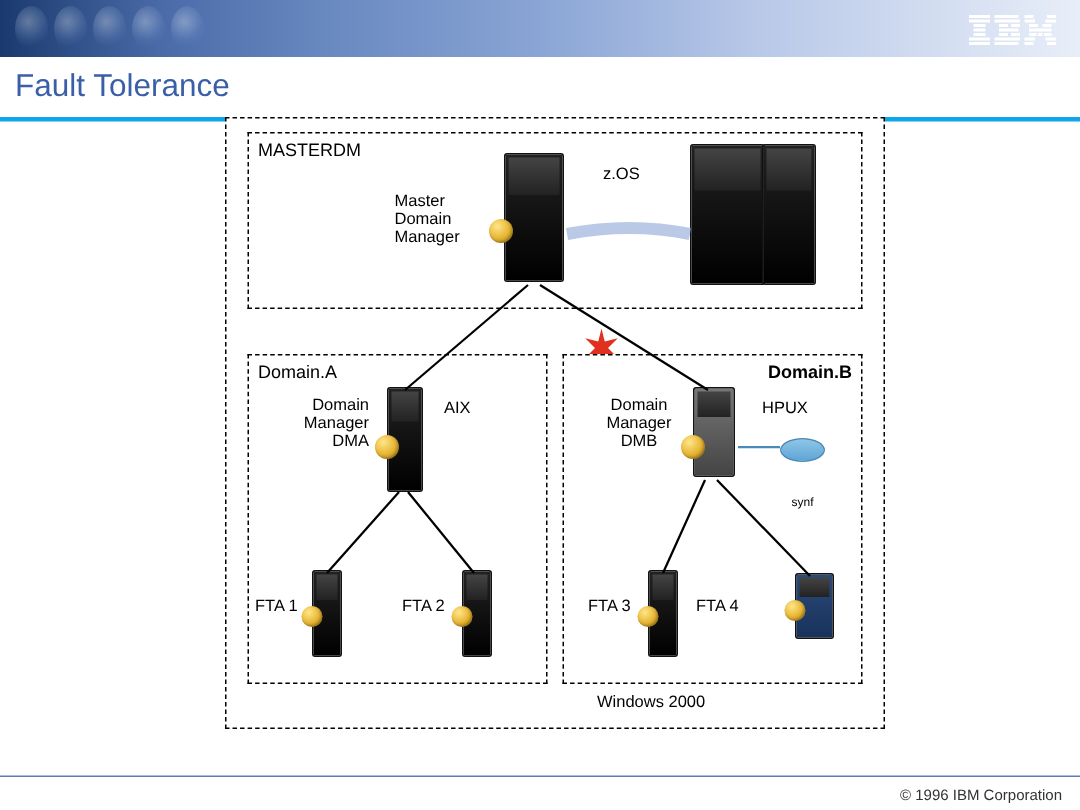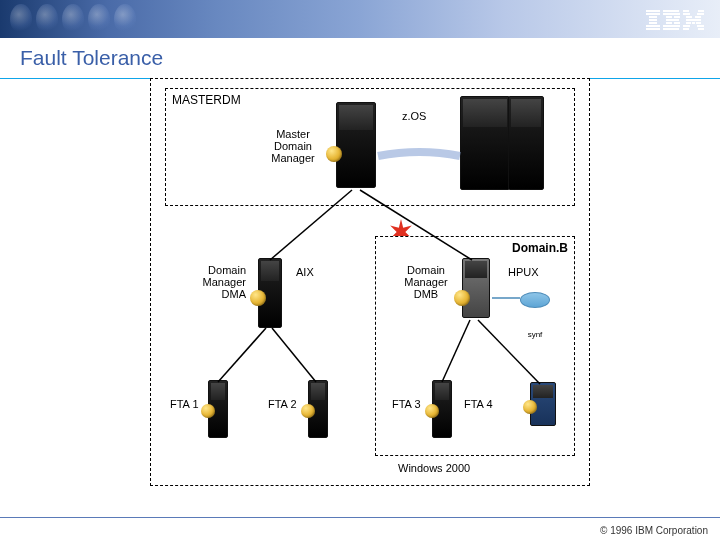--- a/index.html
+++ b/index.html
@@ -31,24 +31,24 @@
     opacity: 0.5;
   }
   .ibm-logo {
     position: absolute;
     right: 16px;
     top: 10px;
     width: 58px;
     height: 20px;
   }
   .title {
-    padding: 8px 20px;
+    padding: 8px 10px;
     font-size: 21px;
     color: #3a5fa8;
-    border-bottom: 1px solid #0ea5e9;
+    border-bottom: 3px solid #0ea5e9;
     font-weight: normal;
   }
   .canvas {
     position: absolute;
     top: 78px;
     left: 0;
     width: 720px;
     height: 440px;
     padding-left: 14px;
   }
@@ -175,35 +175,38 @@
 
 <h1 class="title">Fault Tolerance</h1>
 
 <div class="canvas">
 
   <div class="dashed-box" style="left:150px; top:0px; width:440px; height:408px;"></div>
 
   <div class="dashed-box" style="left:165px; top:10px; width:410px; height:118px;">
     <div class="box-label" style="left:6px; top:4px;">MASTERDM</div>
   </div>
-  <div class="box-label" style="left:263px; top:50px; width:60px; text-align:center; white-space:pre-line; font-size:11px;">Master
+  <div class="box-label" style="left:263px; top:50px; width:60px; text-align:left; white-space:pre-line; font-size:11px;">Master
 Domain
 Manager</div>
   <div class="svr" style="left:336px; top:24px; width:40px; height:86px;"></div>
   <div class="svr" style="left:460px; top:18px; width:50px; height:94px;"></div>
   <div class="svr" style="left:508px; top:18px; width:36px; height:94px;"></div>
   <div class="box-label" style="left:402px; top:32px; font-size:11px;text-align:right;">z.OS</div>
   <div class="orb" style="left:326px; top:68px;"></div>
 
   <div class="star" style="left:388px; top:141px;">
     <svg viewBox="0 0 24 24">
         <polygon fill="#e03020" points="12,0 14,8 22,6 16,12 22,18 14,16 12,24 10,16 2,18 8,12 2,6 10,8"></polygon>
       </svg>
   </div>
 
+  <div class="dashed-box" style="left:165px; top:158px; width:200px; height:220px;">
+    <div class="box-label" style="left:6px; top:4px;">Domain.A</div>
+  </div>
   <div class="box-label" style="left:190px; top:186px; width:56px; text-align:right; white-space:pre-line; font-size:11px;">Domain
 Manager
 DMA</div>
   <div class="svr" style="left:258px; top:180px; width:24px; height:70px;"></div>
   <div class="box-label" style="left:296px; top:188px; font-size:11px;">AIX</div>
   <div class="orb" style="left:250px; top:212px;"></div>
 
   <div class="box-label" style="left:170px; top:320px; font-size:11px;">FTA 1</div>
   <div class="svr" style="left:208px; top:302px; width:20px; height:58px;"></div>
   <div class="orb" style="left:201px; top:326px; width:14px; height:14px;"></div>

